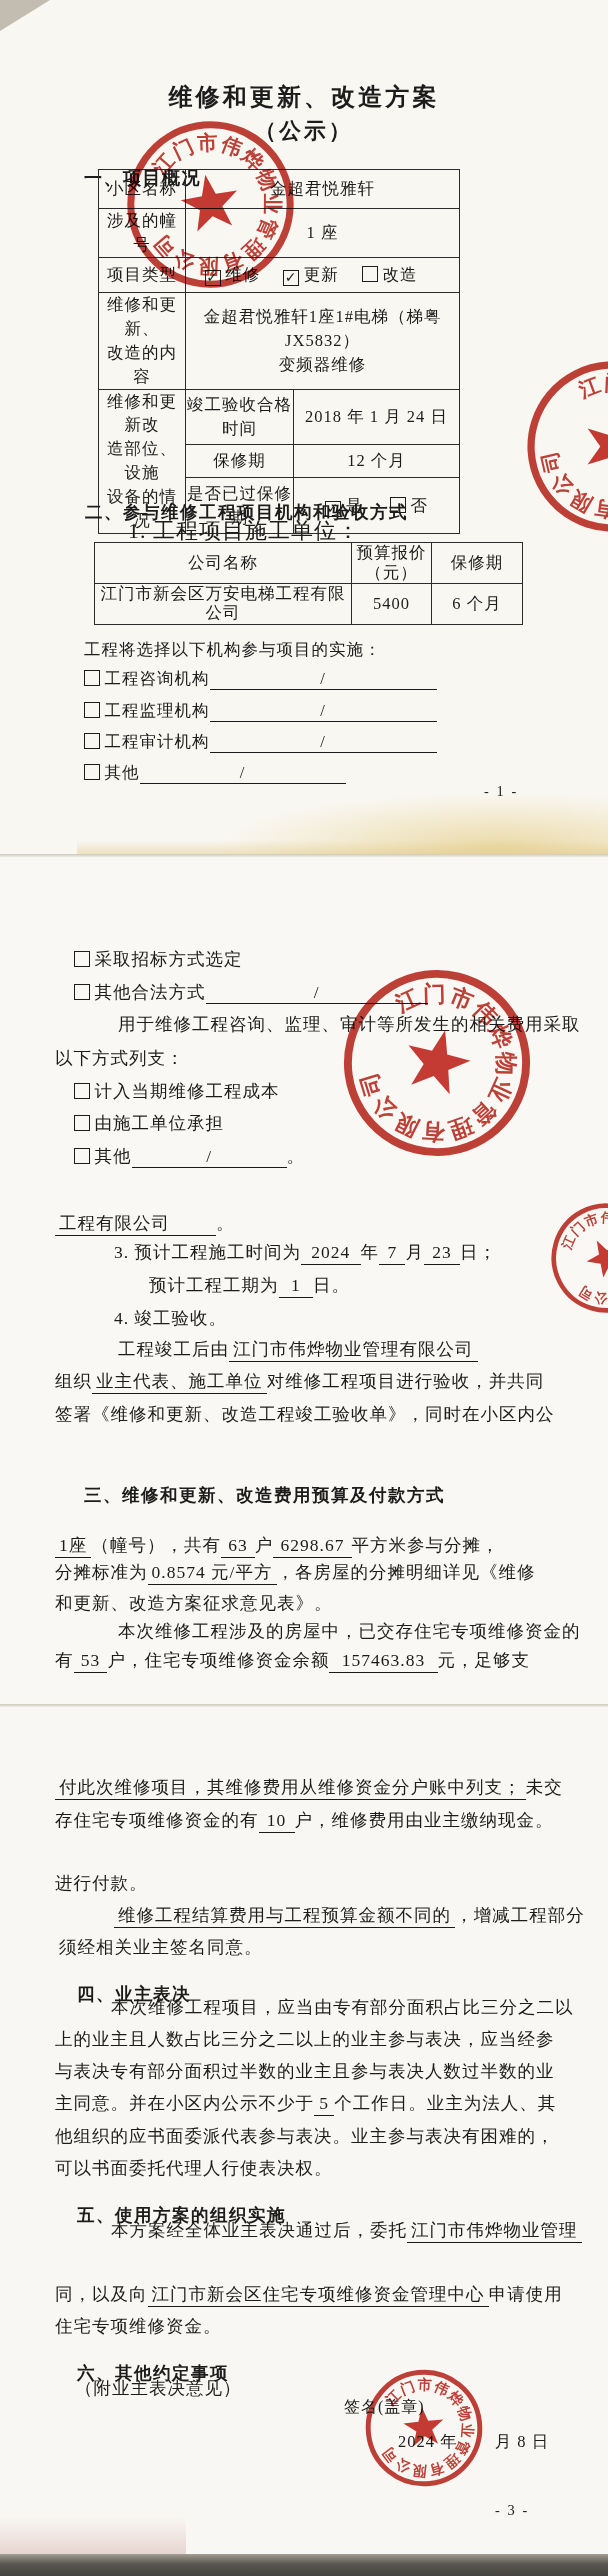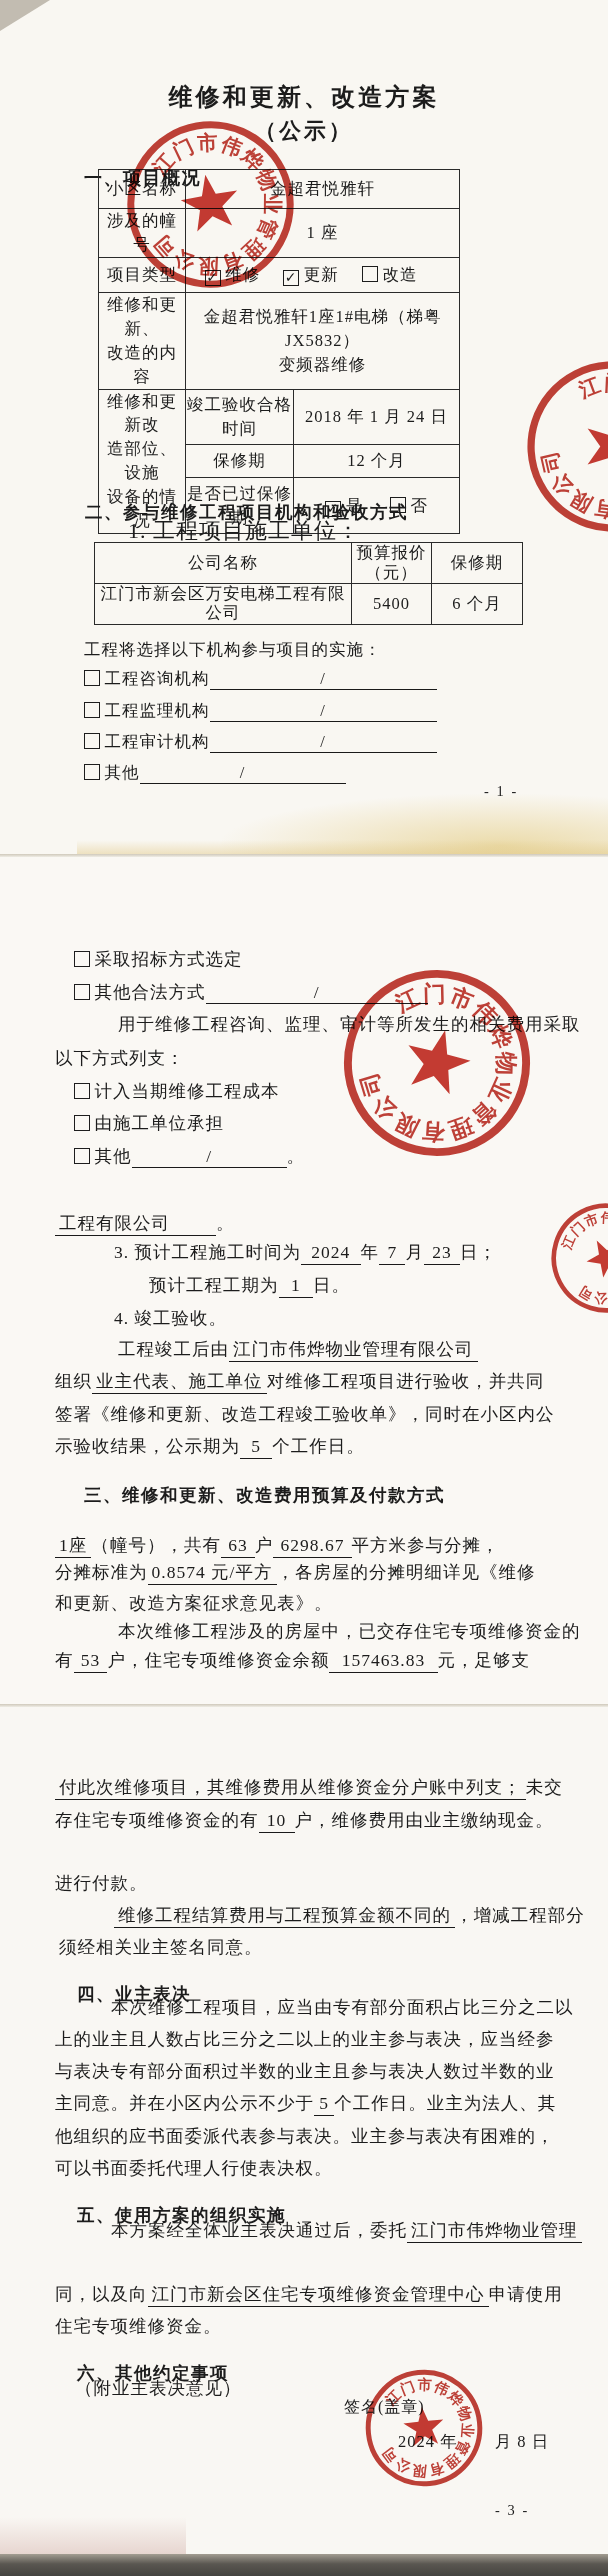--- a/index.html
+++ b/index.html
@@ -204,23 +204,20 @@
 
   <div class="ln" style="left:114px;top:1306px">4. 竣工验收。</div>
 
   <div class="ln" style="left:118px;top:1337px">
     <span>工程竣工后由</span><span class="u">江门市伟烨物业管理有限公司</span>
   </div>
   <div class="ln" style="left:55px;top:1369px">
     <span>组织</span><span class="u">业主代表、施工单位</span><span>对维修工程项目进行验收，并共同</span>
   </div>
   <div class="ln" style="left:55px;top:1402px">签署《维修和更新、改造工程竣工验收单》，同时在小区内公</div>
-  <div class="ln" style="left:55px;top:1434px">
-    <span>示验收结果，公示期为</span><span class="u" style="padding:0 11.3px 1.5px">5</span><span>个工作日。</span>
-  </div>
 
   <div class="ln hd" style="left:84px;top:1467px;font-size:17.5px">三、维修和更新、改造费用预算及付款方式</div>
 
   <div class="ln" style="left:55px;top:1533px">
     <span class="u">1座</span><span>（幢号），共有</span><span class="u" style="padding:0 7.2px 1.5px">63</span><span>户</span><span class="u" style="padding:0 7.2px 1.5px">6298.67</span><span>平方米参与分摊，</span>
   </div>
   <div class="ln" style="left:55px;top:1560px">
     <span>分摊标准为</span><span class="u">0.8574 元/平方</span><span>，各房屋的分摊明细详见《维修</span>
   </div>
   <div class="ln" style="left:55px;top:1591px">和更新、改造方案征求意见表》。</div>

